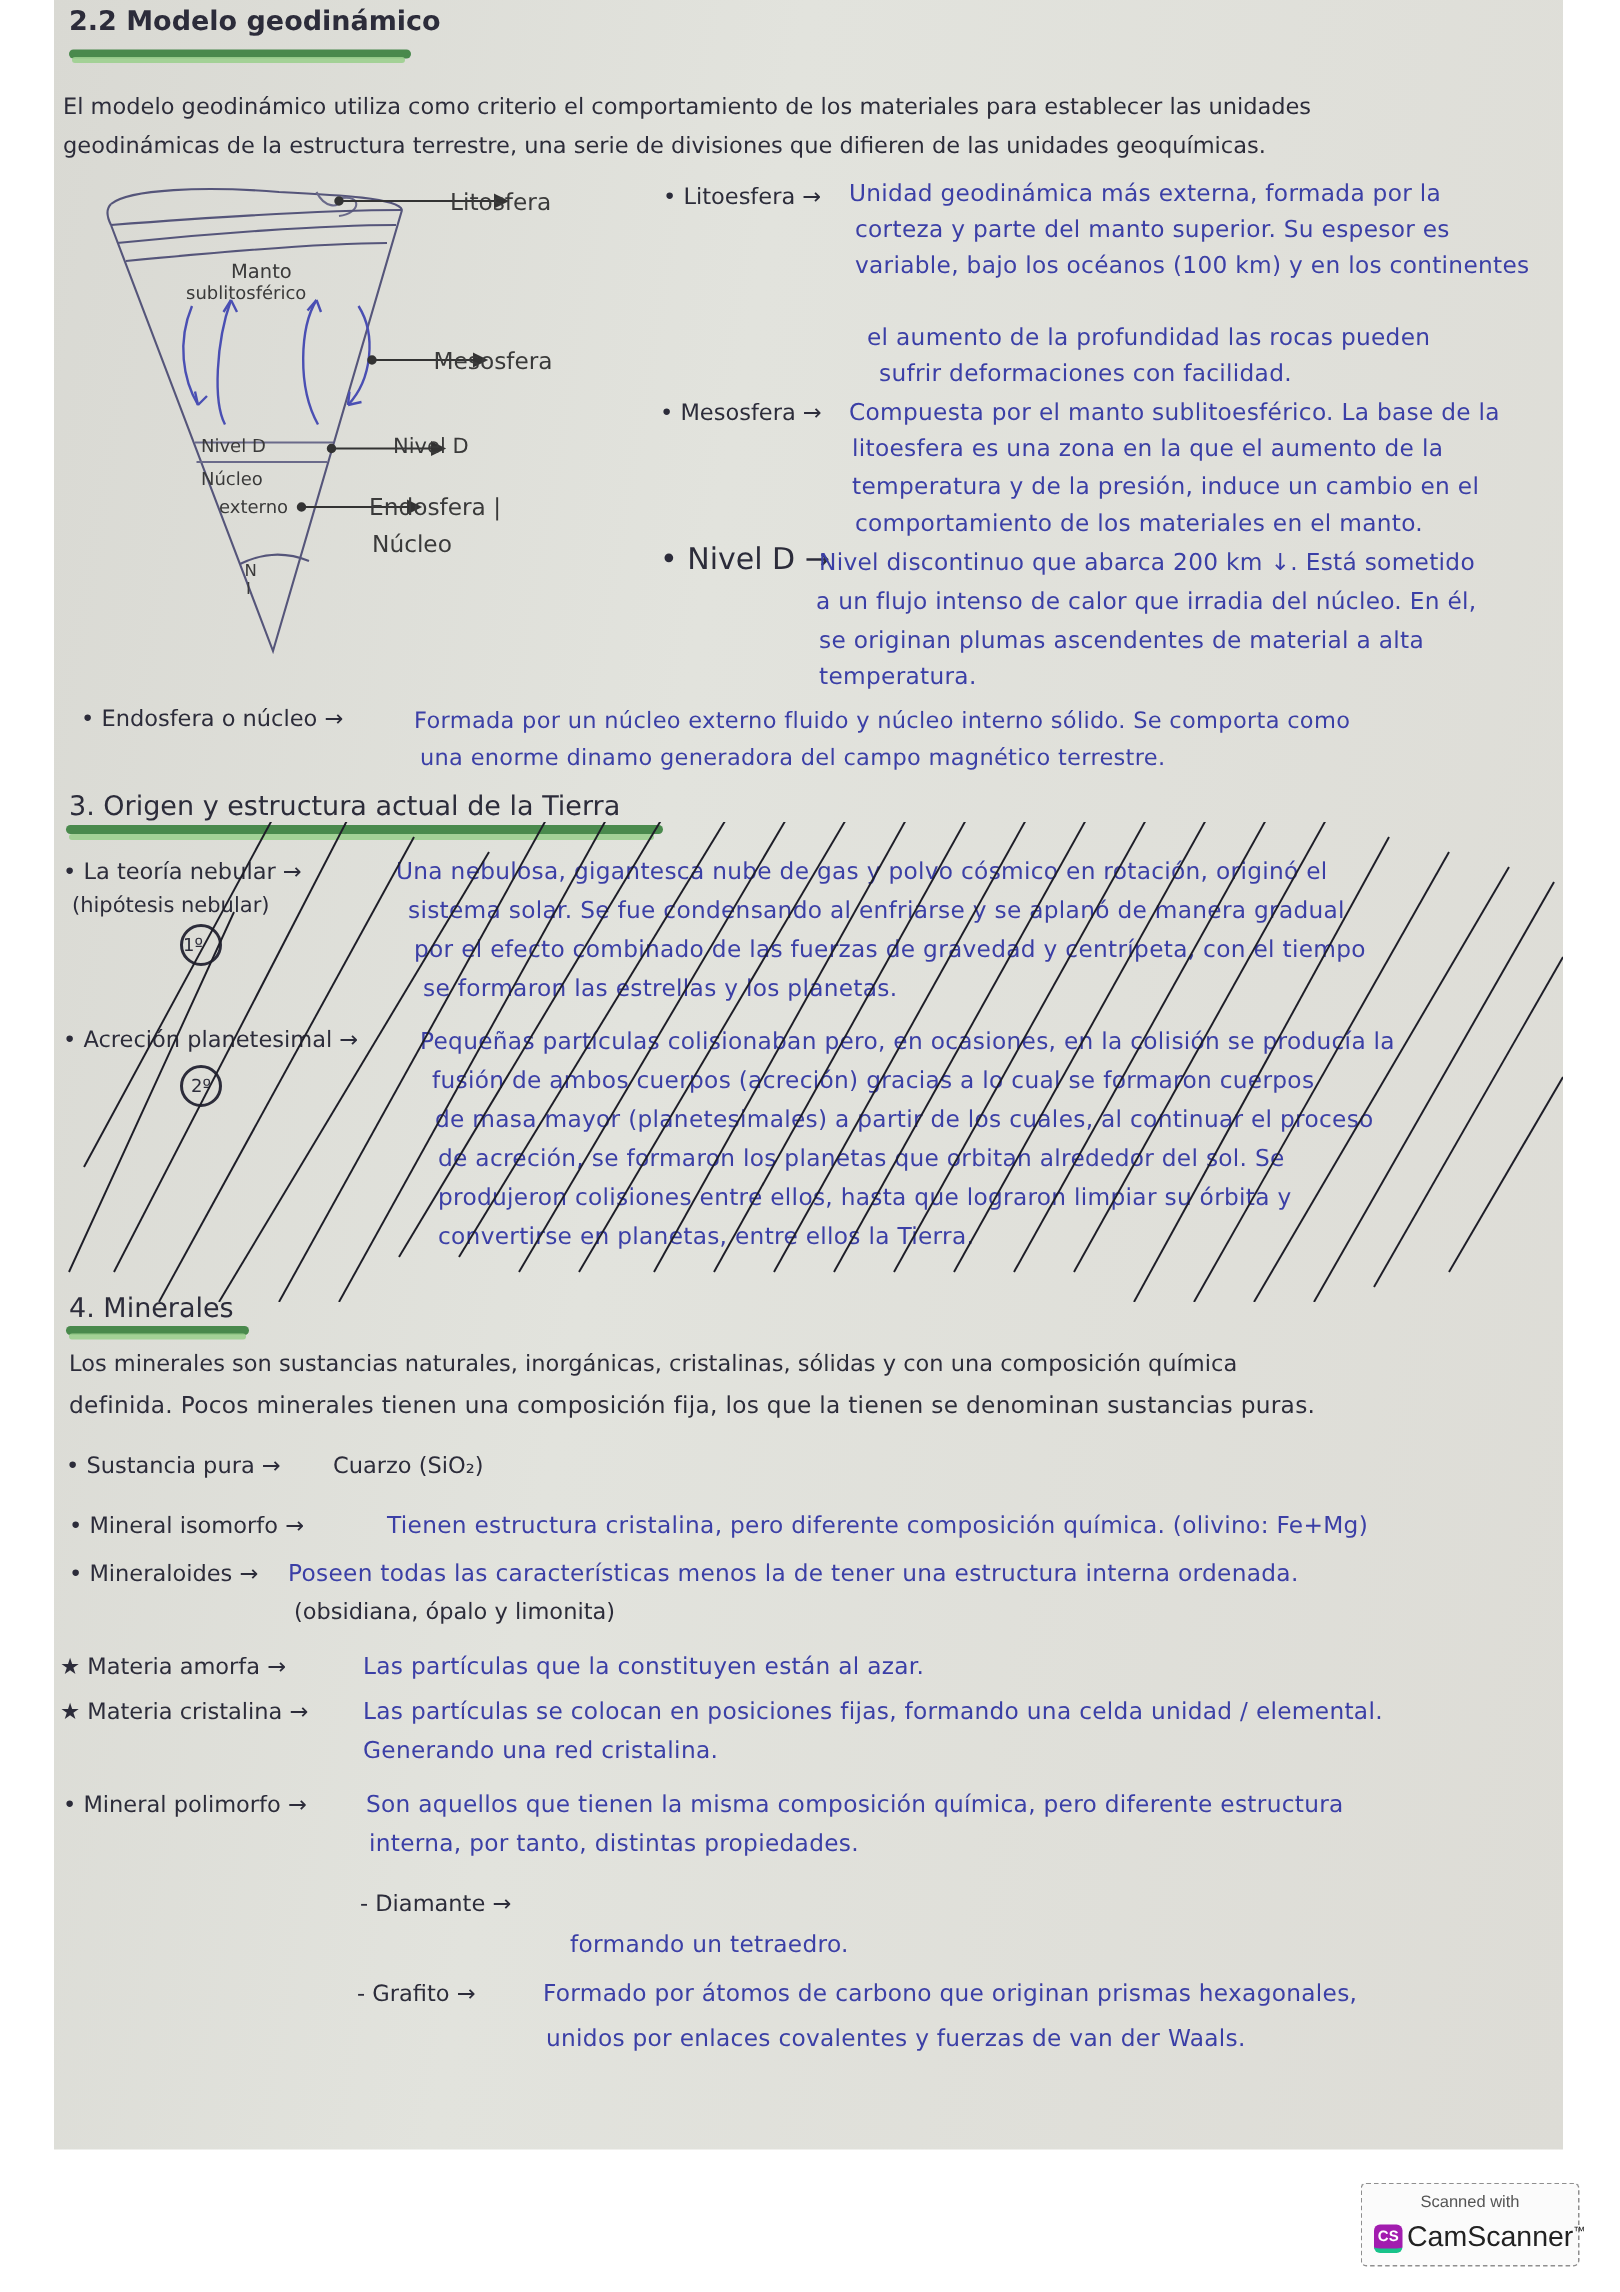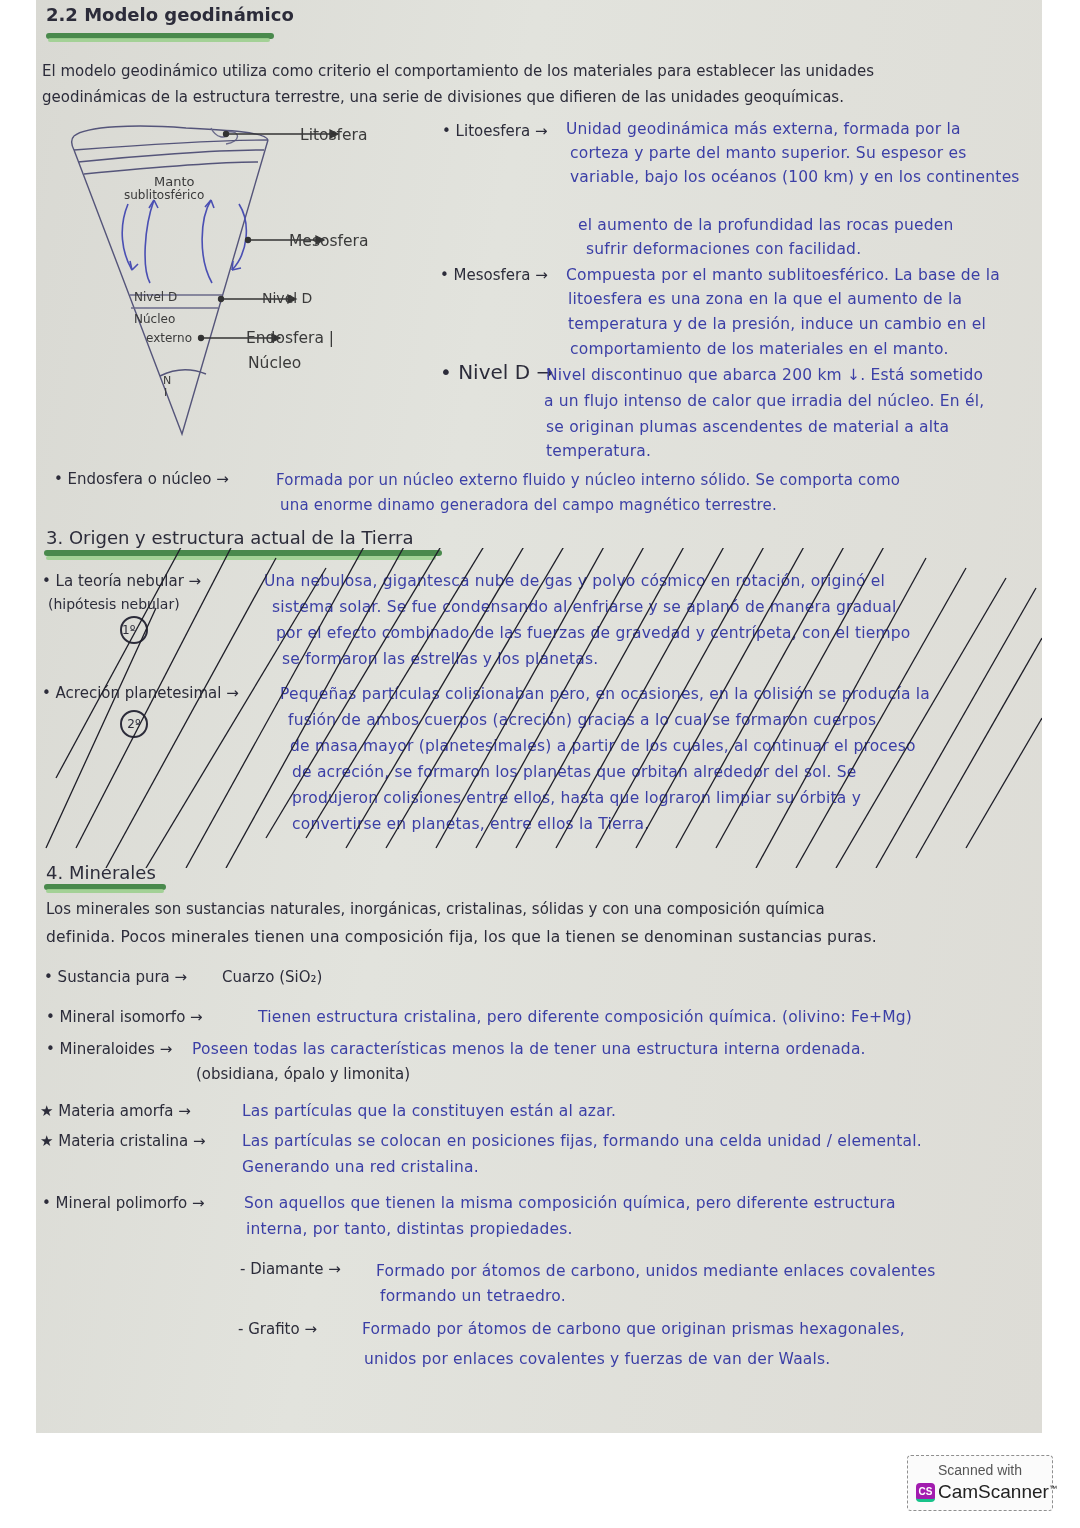--- a/index.html
+++ b/index.html
@@ -11,21 +11,21 @@
   .hatch { position:absolute; left:0; top:548px; width:1006px; height:320px; pointer-events:none; }
   .t { position:absolute; color:#3b3fa6; font-size:15.5px; white-space:nowrap; letter-spacing:0.2px; }
   .k { position:absolute; color:#2c2c3a; font-size:15px; white-space:nowrap; }
   .h { position:absolute; color:#2c2c3a; font-size:18px; white-space:nowrap; }
   .hl { position:absolute; height:6px; background:#2f7a34; border-radius:3px; opacity:0.85; }
   .hl2 { position:absolute; height:4px; background:#9ccf8f; border-radius:2px; opacity:0.9; }
   .dlabel { position:absolute; color:#3a3a3a; font-size:13px; white-space:nowrap; }
   .dlabel2 { position:absolute; color:#3a3a3a; font-size:15.5px; white-space:nowrap; }
   .badge { position:absolute; left:907px; top:1455px; width:144px; height:54px;
            border:1px dashed #8f8f8f; border-radius:4px; background:#fbfbfb; }
-  .badge .l1 { position:absolute; top:6px; width:100%; text-align:center; font-size:14px; color:#555; font-family:"Liberation Sans", sans-serif; }
+  .badge .l1 { position:absolute; top:6px; width:100%; text-align:center; font-size:11px; color:#555; font-family:"Liberation Sans", sans-serif; }
   .badge .l2 { position:absolute; top:25px; left:30px; font-size:19px; color:#222; font-family:"Liberation Sans", sans-serif; }
   .badge .logo { position:absolute; top:27px; left:8px; width:19px; height:19px; background:#a21caf; border-radius:4px;
                  color:#fff; font-size:10px; font-weight:bold; text-align:center; line-height:17px;
                  font-family:"Liberation Sans", sans-serif; border-bottom:3px solid #19c38a; box-sizing:border-box; }
 </style>
 </head>
 <body>
 
 <div class="page">
 
@@ -185,21 +185,20 @@
 
   <div class="k" style="left:4px;top:1132px;">★ Materia cristalina →</div>
   <div class="t" style="left:206px;top:1132px;">Las partículas se colocan en posiciones fijas, formando una celda unidad / elemental.</div>
   <div class="t" style="left:206px;top:1158px;">Generando una red cristalina.</div>
 
   <div class="k" style="left:6px;top:1194px;">• Mineral polimorfo →</div>
   <div class="t" style="left:208px;top:1194px;">Son aquellos que tienen la misma composición química, pero diferente estructura</div>
   <div class="t" style="left:210px;top:1220px;">interna, por tanto, distintas propiedades.</div>
 
   <div class="k" style="left:204px;top:1260px;">- Diamante →</div>
-  <div class="t" style="left:340px;top:1262px;">Formado por átomos de carbono, unidos mediante enlaces covalentes</div>
   <div class="t" style="left:344px;top:1287px;">formando un tetraedro.</div>
 
   <div class="k" style="left:202px;top:1320px;">- Grafito →</div>
   <div class="t" style="left:326px;top:1320px;">Formado por átomos de carbono que originan prismas hexagonales,</div>
   <div class="t" style="left:328px;top:1350px;">unidos por enlaces covalentes y fuerzas de van der Waals.</div>
 </div>
 
 <div class="badge">
   <div class="l1">Scanned with</div>
   <div class="logo">CS</div>

